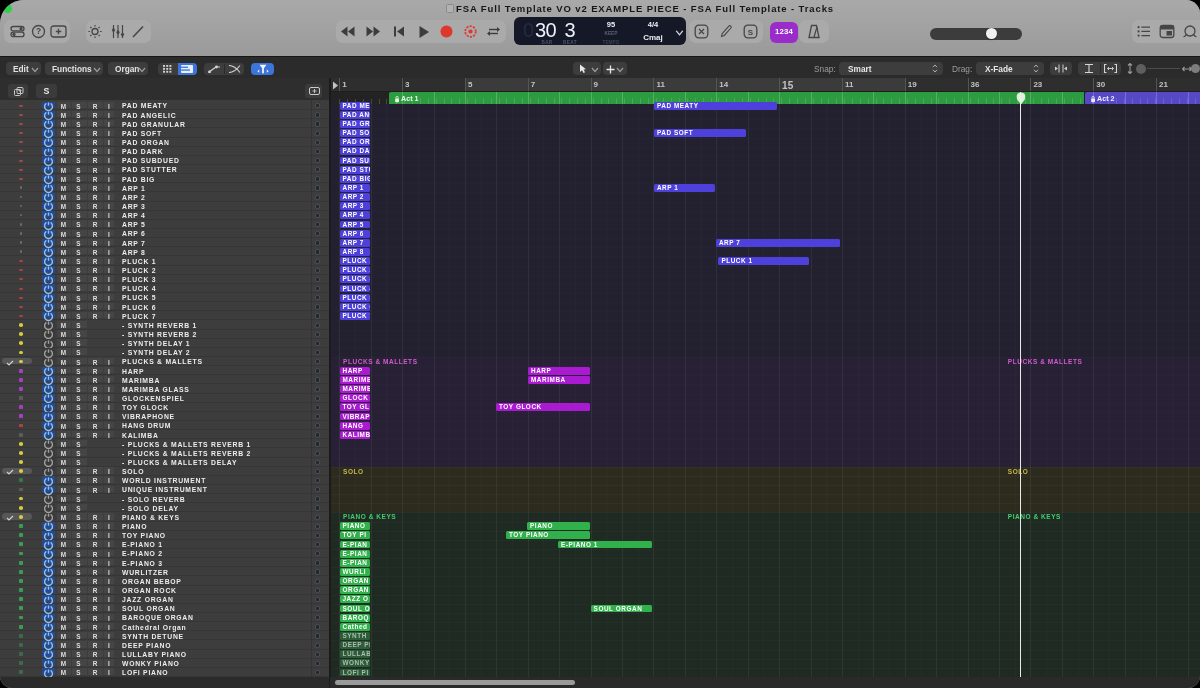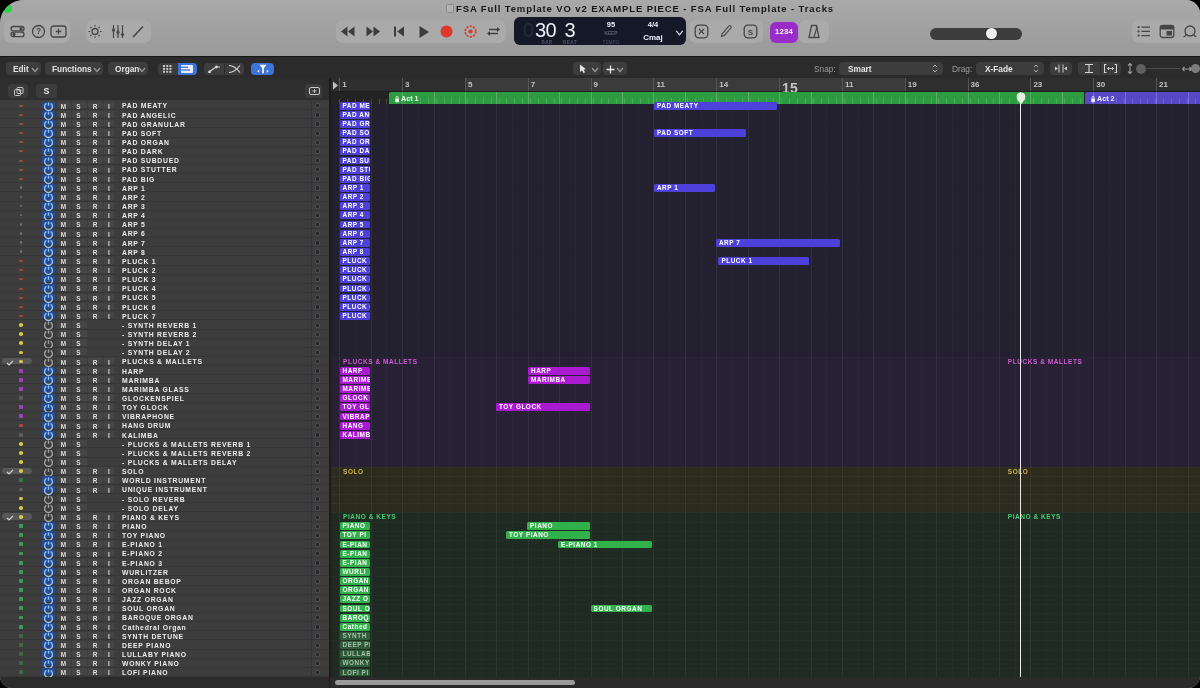--- a/index.html
+++ b/index.html
@@ -1381,21 +1381,21 @@
     <div class="t" style="left:467.9px;top:79.5px;font-size:8px;font-weight:bold;color:#c3c3c3">5</div>
     <div class="abs" style="left:527.7px;top:78px;width:1px;height:13px;background:#555"></div>
     <div class="t" style="left:530.7px;top:79.5px;font-size:8px;font-weight:bold;color:#c3c3c3">7</div>
     <div class="abs" style="left:590.6px;top:78px;width:1px;height:13px;background:#555"></div>
     <div class="t" style="left:593.6px;top:79.5px;font-size:8px;font-weight:bold;color:#c3c3c3">9</div>
     <div class="abs" style="left:653.4px;top:78px;width:1px;height:13px;background:#555"></div>
     <div class="t" style="left:656.4px;top:79.5px;font-size:8px;font-weight:bold;color:#c3c3c3">11</div>
     <div class="abs" style="left:716.2px;top:78px;width:1px;height:13px;background:#555"></div>
     <div class="t" style="left:719.2px;top:79.5px;font-size:8px;font-weight:bold;color:#c3c3c3">14</div>
     <div class="abs" style="left:779.1px;top:78px;width:1px;height:13px;background:#555"></div>
-    <div class="t" style="left:782.1px;top:79.5px;font-size:14px;font-weight:bold;color:#c3c3c3">15</div>
+    <div class="t" style="left:782.1px;top:79.5px;font-size:10px;font-weight:bold;color:#c3c3c3">15</div>
     <div class="abs" style="left:841.9px;top:78px;width:1px;height:13px;background:#555"></div>
     <div class="t" style="left:844.9px;top:79.5px;font-size:8px;font-weight:bold;color:#c3c3c3">11</div>
     <div class="abs" style="left:904.8px;top:78px;width:1px;height:13px;background:#555"></div>
     <div class="t" style="left:907.8px;top:79.5px;font-size:8px;font-weight:bold;color:#c3c3c3">19</div>
     <div class="abs" style="left:967.6px;top:78px;width:1px;height:13px;background:#555"></div>
     <div class="t" style="left:970.6px;top:79.5px;font-size:8px;font-weight:bold;color:#c3c3c3">36</div>
     <div class="abs" style="left:1030.4px;top:78px;width:1px;height:13px;background:#555"></div>
     <div class="t" style="left:1033.4px;top:79.5px;font-size:8px;font-weight:bold;color:#c3c3c3">23</div>
     <div class="abs" style="left:1093.3px;top:78px;width:1px;height:13px;background:#555"></div>
     <div class="t" style="left:1096.3px;top:79.5px;font-size:8px;font-weight:bold;color:#c3c3c3">30</div>

